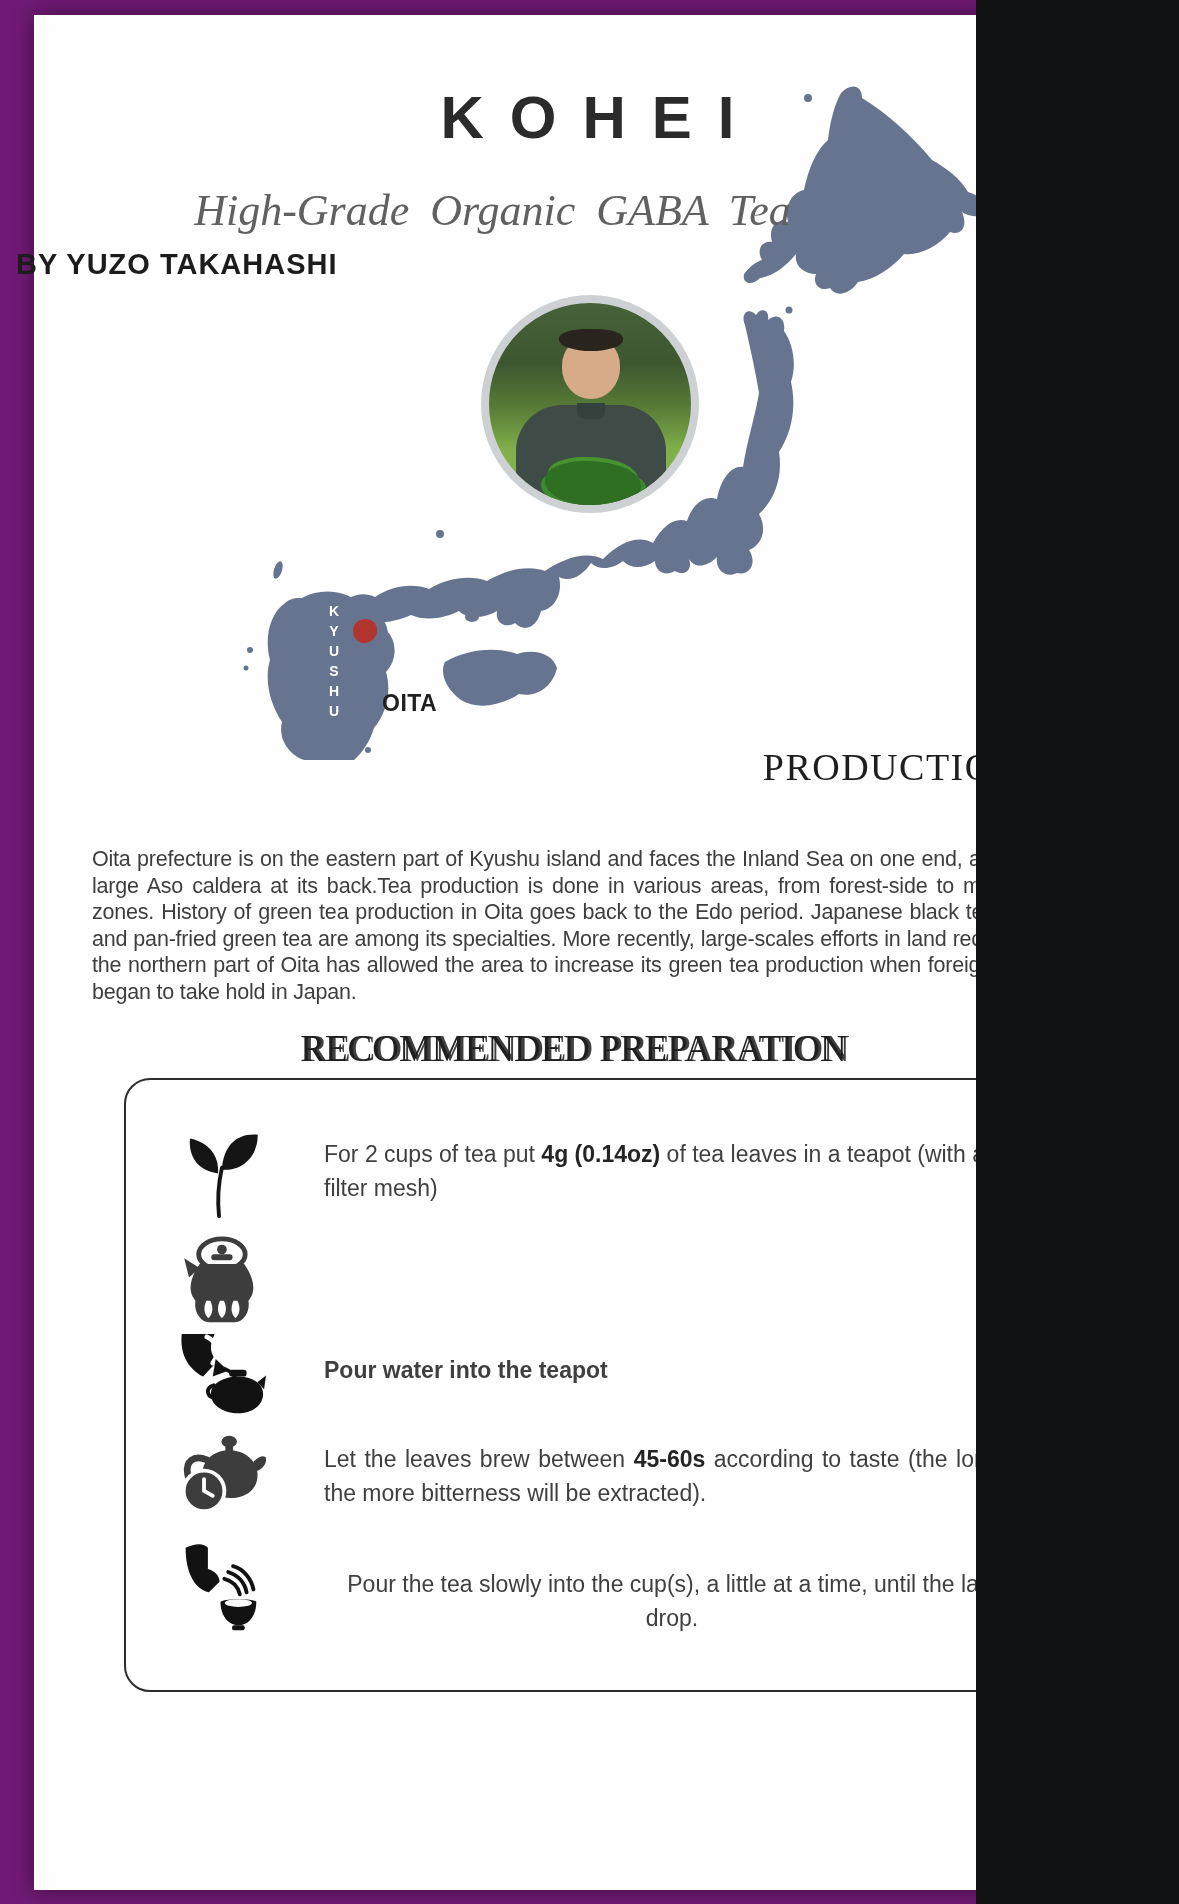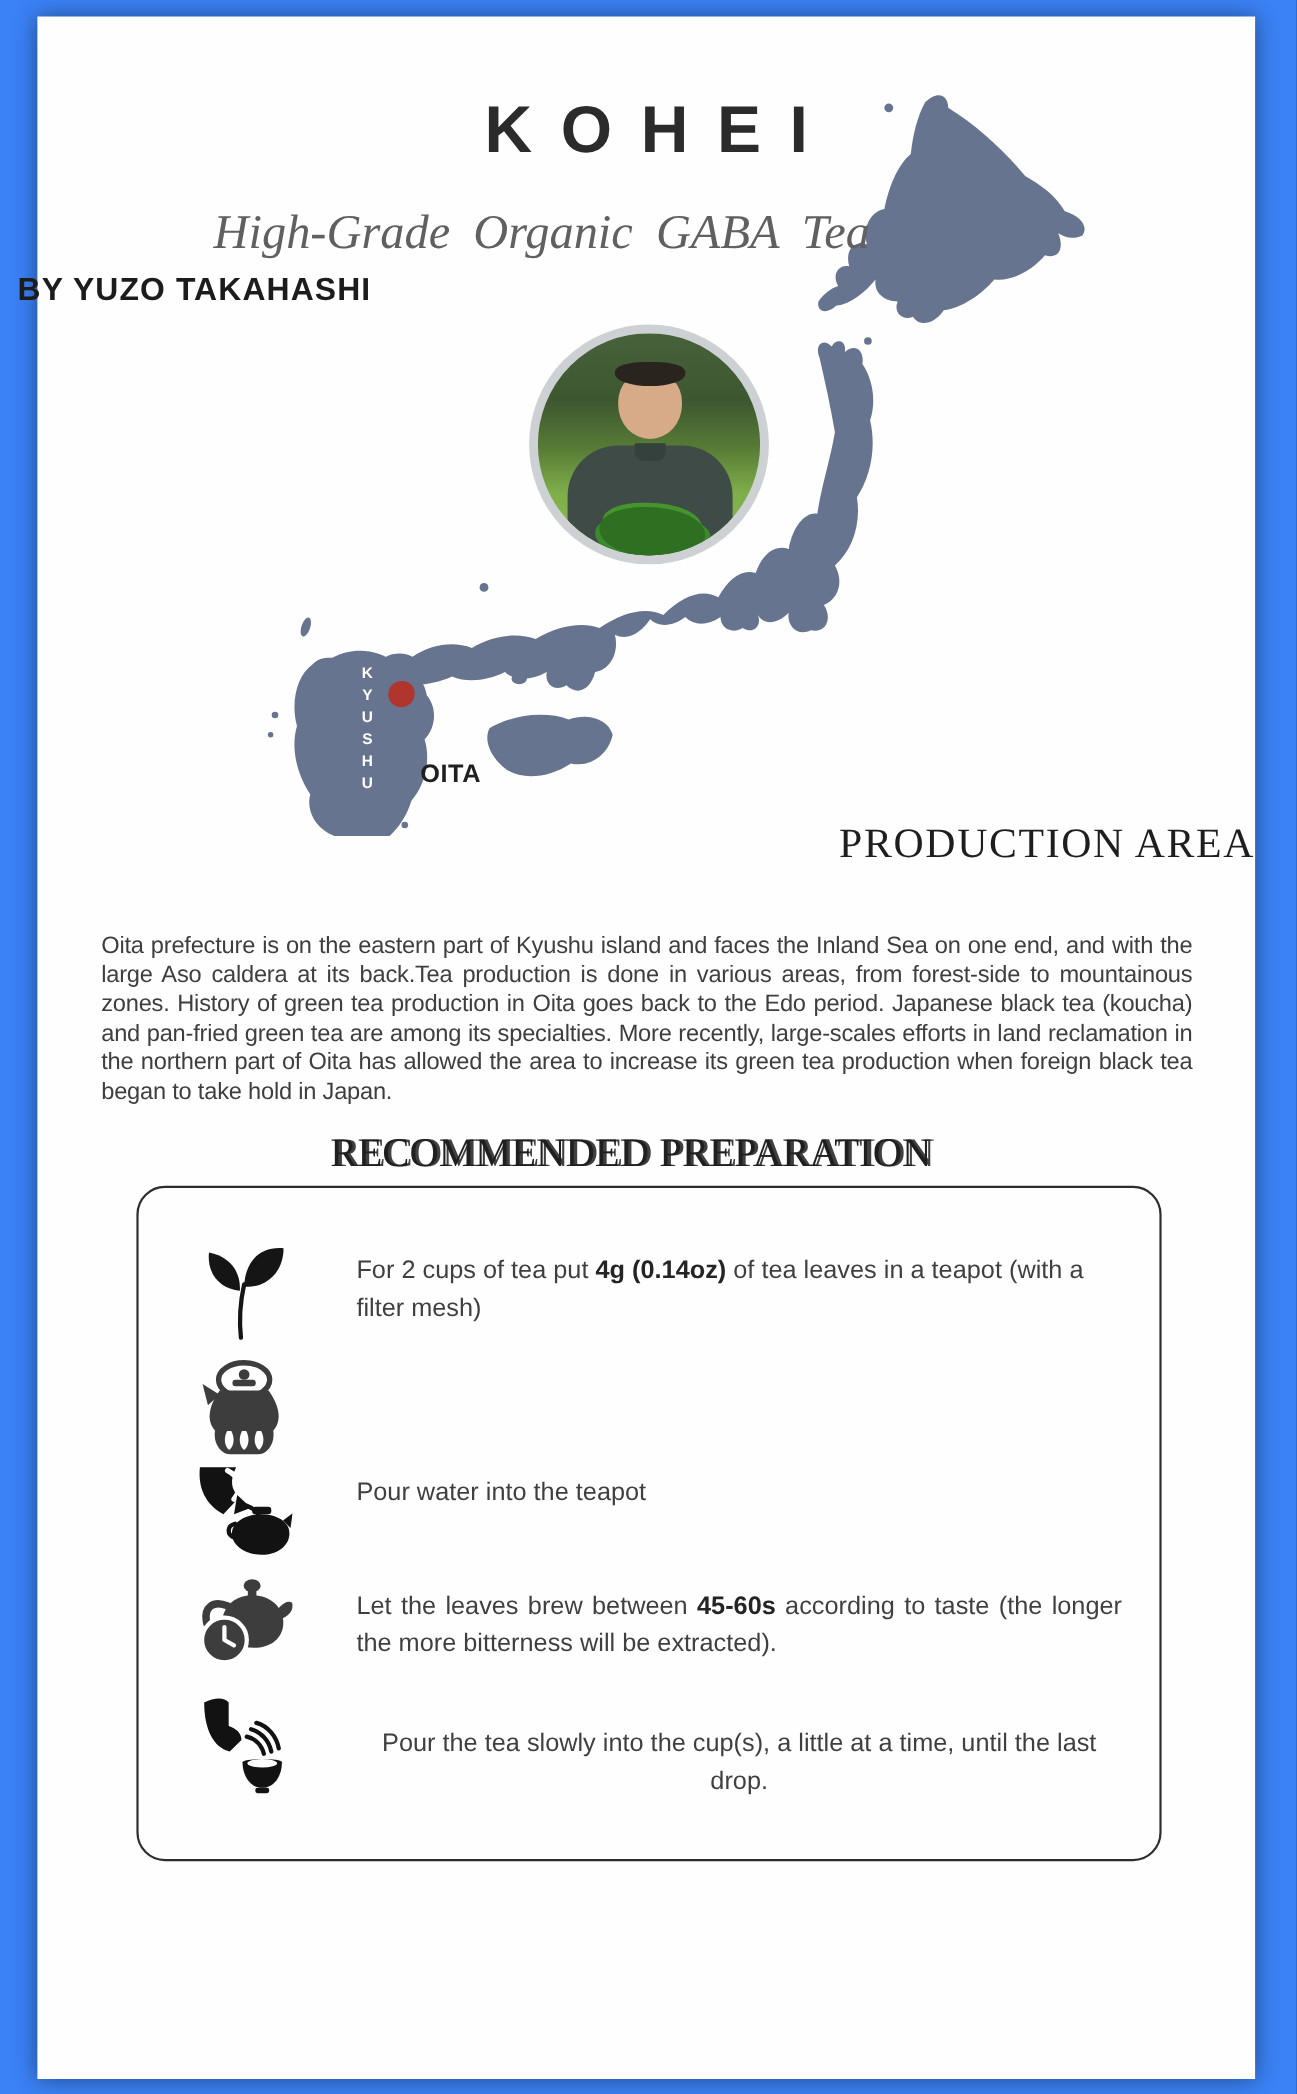--- a/index.html
+++ b/index.html
@@ -1,19 +1,19 @@
 <!DOCTYPE html>
 <html><head>
 <meta charset="utf-8">
 <style>
   * { margin:0; padding:0; box-sizing:border-box; }
   html,body { background:#101214; }
   .stage {
-    position:relative; width:1179px; height:1904px;
-    background:#3b82f6; overflow:hidden;
+    position:relative; width:976px; height:1904px;
+    background:#701a75; overflow:hidden;
     font-family:"Liberation Sans", sans-serif;
   }
   .page {
     position:absolute; left:34px; top:15px; width:1107px; height:1875px;
     background:#fefefe; box-shadow:0 0 20px rgba(0,0,0,.45);
   }
   
   .brand-title {
     position:absolute; top:68px; left:0; width:100%;
     text-align:center; font-size:60px; font-weight:800;
@@ -88,21 +88,21 @@
   .step-icon { position:absolute; left:48px; width:92px; height:92px; }
   .step-icon svg { display:block; width:100%; height:100%; }
   .step-text {
     position:absolute; left:198px; width:696px;
     font-size:23px; line-height:34px; color:#3f3f3f;
   }
   .step-text b { font-weight:700; color:#242424; }
   .step-text.just { text-align:justify; }
   .i1{ top:47px; } .t1{ top:57px; }
   .i2{ top:155px;} .t2{ top:167px;}
-  .i3{ top:252px;} .t3{ top:259px;}
+  .i3{ top:252px;} .t3{ top:273px;font-weight:bold;}
   .i4{ top:347px;} .t4{ top:362px;}
   .i5{ top:462px;} .t5{ top:487px;text-align:center;}
 </style>
 </head>
 <body>
 
 <div class="stage">
   <div class="page">
 
     <div class="map-wrap">

